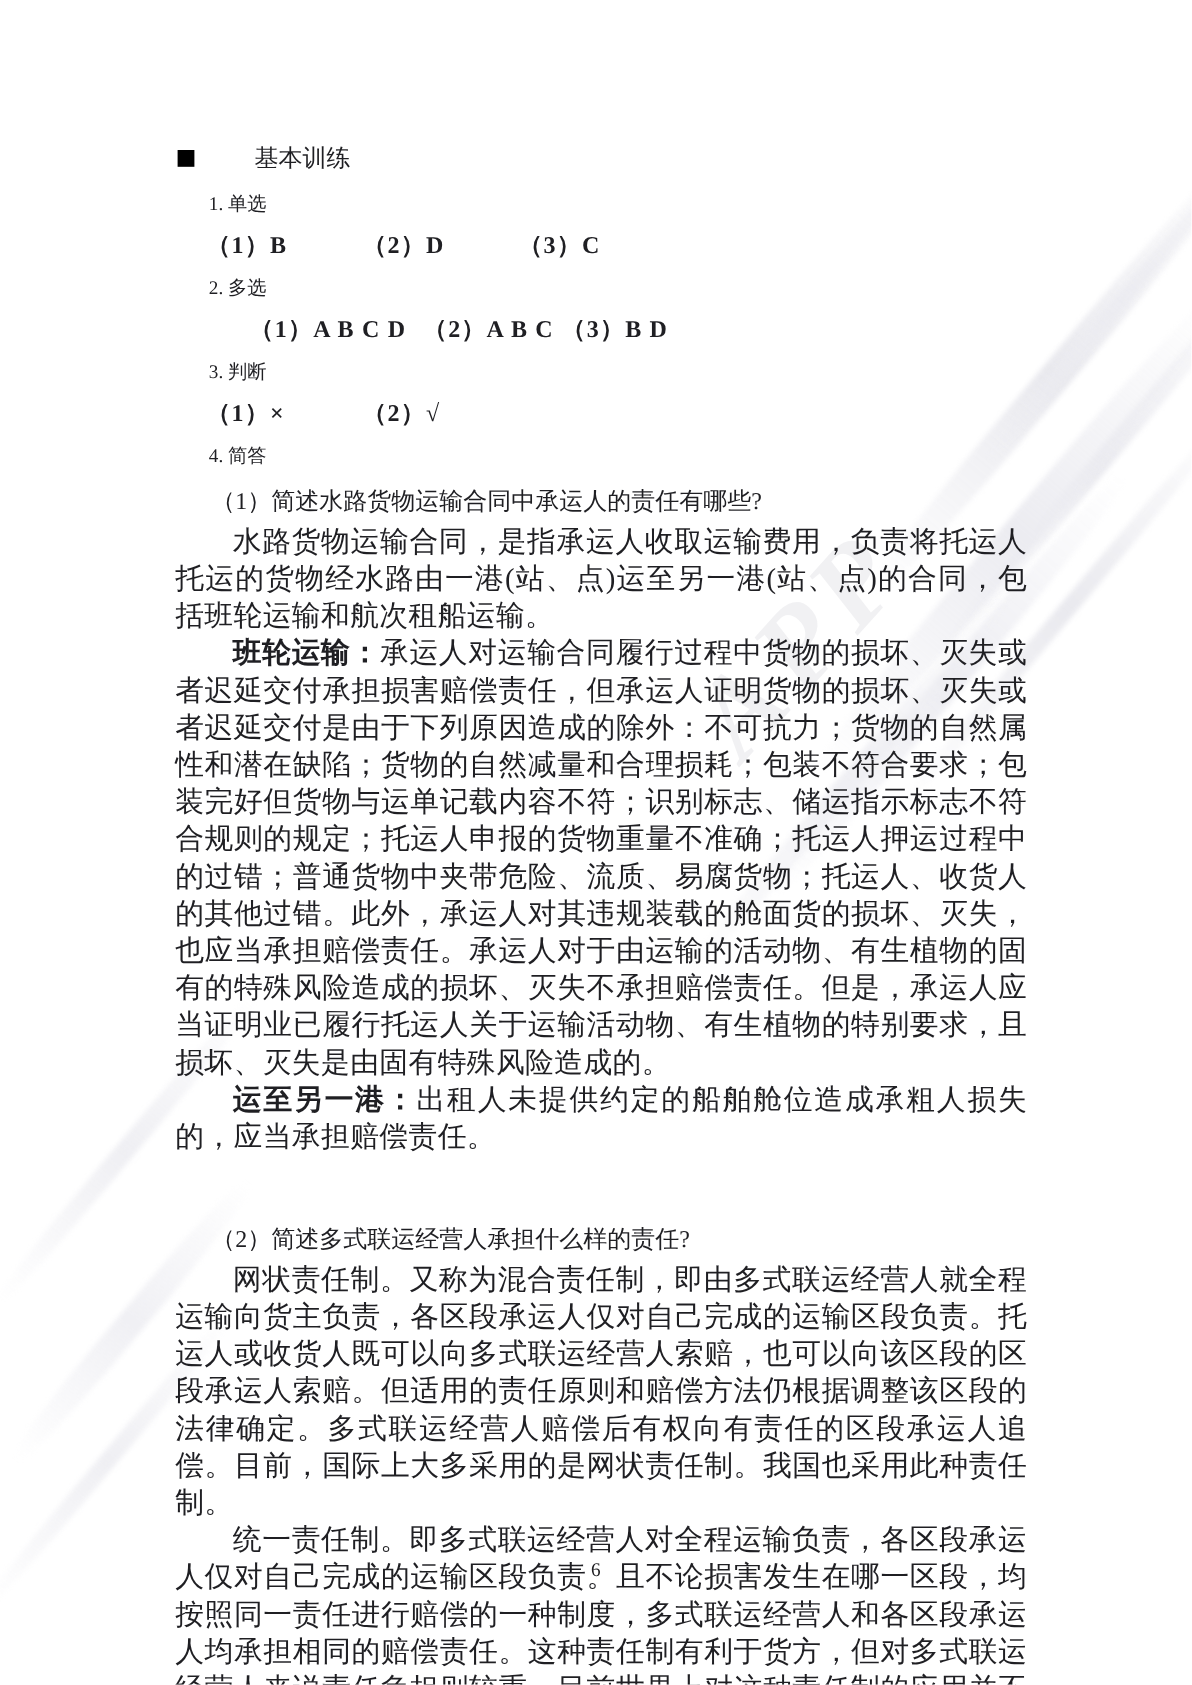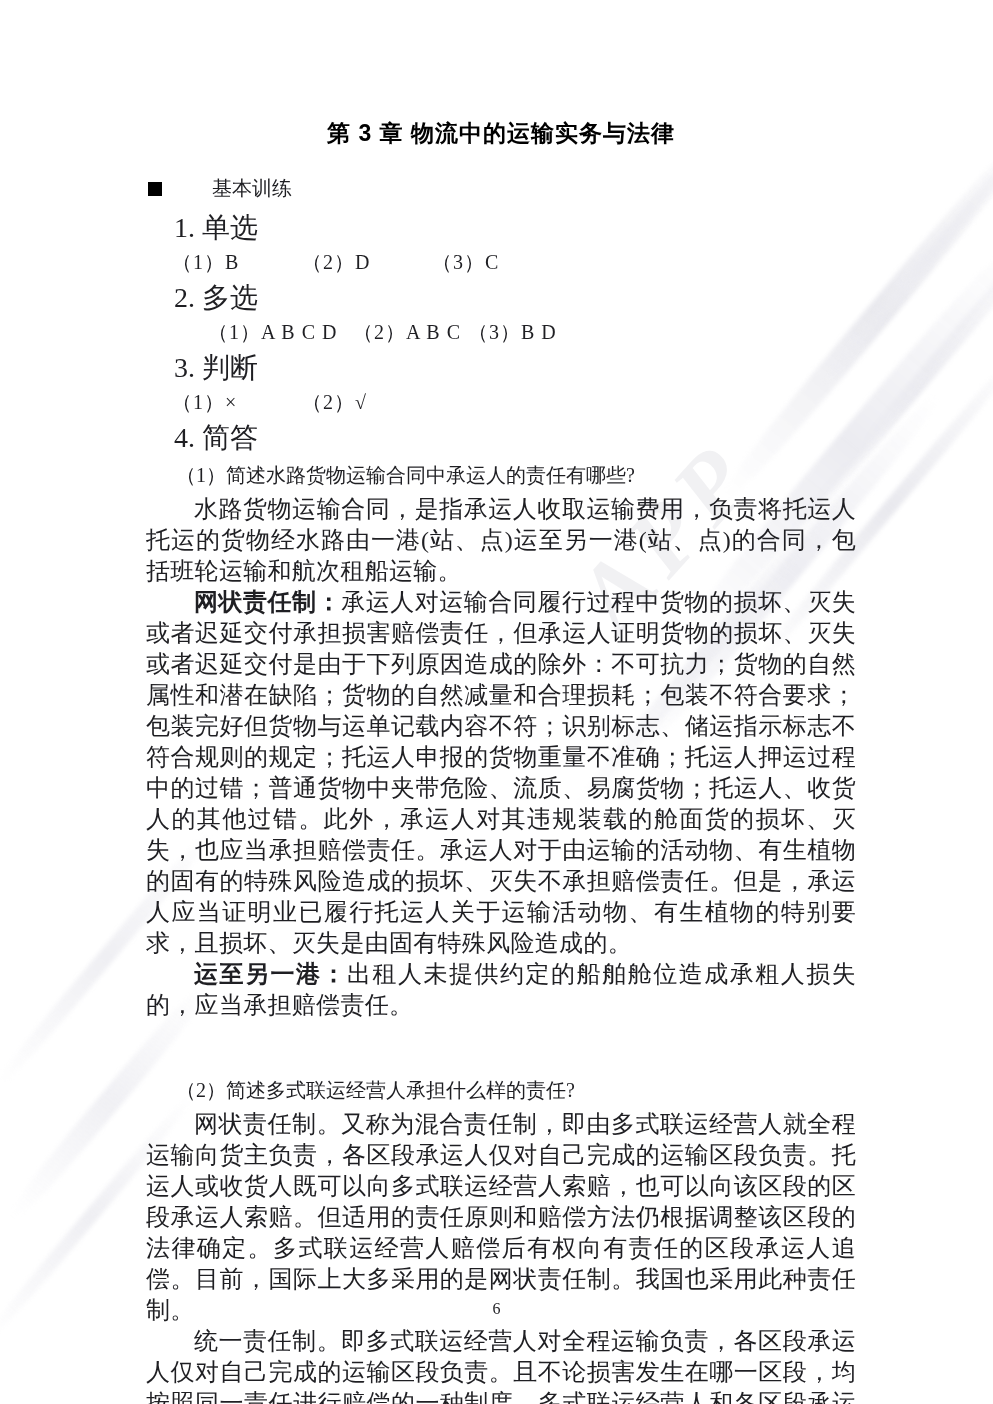--- a/index.html
+++ b/index.html
@@ -24,23 +24,23 @@
   .content{position:relative;z-index:1;margin:118px 146px 0 146px;width:710px;}
   .title{
     text-align:center;
     font-family:"Liberation Sans","DejaVu Sans",sans-serif;
     font-weight:bold;font-size:23px;
     margin:0 0 26px 0;color:#000;
     letter-spacing:1px;
   }
   .section-head{display:flex;align-items:center;font-size:20px;margin:0 0 12px 2px;gap:28px;}
   .sq{width:14px;height:14px;background:#000;display:inline-block;margin-right:22px;}
-  .num-item{font-size:28px;line-height:28px;margin:6px 0 6px 28px;}
+  .num-item{font-size:16px;line-height:28px;margin:6px 0 6px 28px;}
   .answers-row{display:flex;font-size:20px;line-height:28px;margin:2px 0 8px 26px;}
-  .ans-cell{width:130px;letter-spacing:1px;}
+  .ans-cell{width:130px;letter-spacing:1px;font-weight:bold;}
   .q-line{font-size:20px;line-height:30px;margin:8px 0 4px 0;text-indent:1.5em;}
   p.body{
     font-size:24px;line-height:31px;margin:0;
     text-align:justify;text-indent:2em;
     letter-spacing:0.3px;
   }
   .lead{font-weight:bold;}
   .gap{height:46px;}
   .page-num{
     position:absolute;left:0;right:0;top:1300px;z-index:1;
@@ -61,21 +61,20 @@
     <div class="stroke" style="left:760px;top:250px;width:340px;height:12px;background:linear-gradient(to right,transparent,#ececf1,transparent);"></div>
     <div class="stroke" style="left:500px;top:640px;width:420px;height:18px;background:linear-gradient(to right,transparent,#efeff3,transparent);"></div>
     <div class="stroke" style="left:-60px;top:950px;width:330px;height:16px;background:linear-gradient(to right,transparent,#efeff3,transparent);"></div>
     <div class="stroke" style="left:-40px;top:1090px;width:300px;height:22px;background:linear-gradient(to right,transparent,#f0f0f4,transparent);"></div>
     <div class="stroke" style="left:-70px;top:1210px;width:320px;height:14px;background:linear-gradient(to right,transparent,#efeff3,transparent);"></div>
     <div class="wm-text" style="left:560px;top:480px;font-size:96px;">APP</div>
   </div>
 
   <div class="content">
 
-    <h1 class="title">第 3 章 物流中的运输实务与法律</h1>
 
     <div class="section-head">
       <span class="sq"></span>
       <span>基本训练</span>
     </div>
 
     <div class="num-item">1. 单选</div>
     <div class="answers-row">
       <span class="ans-cell">（1）B</span>
       <span class="ans-cell">（2）D</span>
@@ -94,21 +93,21 @@
       <span class="ans-cell">（1）×</span>
       <span class="ans-cell">（2）√</span>
     </div>
 
     <div class="num-item">4. 简答</div>
 
     <div class="q-line">（1）简述水路货物运输合同中承运人的责任有哪些?</div>
 
     <p class="body">水路货物运输合同，是指承运人收取运输费用，负责将托运人托运的货物经水路由一港(站、点)运至另一港(站、点)的合同，包括班轮运输和航次租船运输。</p>
 
-    <p class="body"><span class="lead">网状责任制：</span><span>承运人对运输合同履行过程中货物的损坏、灭失或者迟延交付承担损害赔偿责任，但承运人证明货物的损坏、灭失或者迟延交付是由于下列原因造成的除外：不可抗力；货物的自然属性和潜在缺陷；货物的自然减量和合理损耗；包装不符合要求；包装完好但货物与运单记载内容不符；识别标志、储运指示标志不符合规则的规定；托运人申报的货物重量不准确；托运人押运过程中的过错；普通货物中夹带危险、流质、易腐货物；托运人、收货人的其他过错。此外，承运人对其违规装载的舱面货的损坏、灭失，也应当承担赔偿责任。承运人对于由运输的活动物、有生植物的固有的特殊风险造成的损坏、灭失不承担赔偿责任。但是，承运人应当证明业已履行托运人关于运输活动物、有生植物的特别要求，且损坏、灭失是由固有特殊风险造成的。</span></p>
+    <p class="body"><span class="lead">班轮运输：</span><span>承运人对运输合同履行过程中货物的损坏、灭失或者迟延交付承担损害赔偿责任，但承运人证明货物的损坏、灭失或者迟延交付是由于下列原因造成的除外：不可抗力；货物的自然属性和潜在缺陷；货物的自然减量和合理损耗；包装不符合要求；包装完好但货物与运单记载内容不符；识别标志、储运指示标志不符合规则的规定；托运人申报的货物重量不准确；托运人押运过程中的过错；普通货物中夹带危险、流质、易腐货物；托运人、收货人的其他过错。此外，承运人对其违规装载的舱面货的损坏、灭失，也应当承担赔偿责任。承运人对于由运输的活动物、有生植物的固有的特殊风险造成的损坏、灭失不承担赔偿责任。但是，承运人应当证明业已履行托运人关于运输活动物、有生植物的特别要求，且损坏、灭失是由固有特殊风险造成的。</span></p>
 
     <p class="body"><span class="lead">运至另一港：</span><span>出租人未提供约定的船舶舱位造成承粗人损失的，应当承担赔偿责任。</span></p>
 
     <div class="gap"></div>
 
     <div class="q-line">（2）简述多式联运经营人承担什么样的责任?</div>
 
     <p class="body">网状责任制。又称为混合责任制，即由多式联运经营人就全程运输向货主负责，各区段承运人仅对自己完成的运输区段负责。托运人或收货人既可以向多式联运经营人索赔，也可以向该区段的区段承运人索赔。但适用的责任原则和赔偿方法仍根据调整该区段的法律确定。多式联运经营人赔偿后有权向有责任的区段承运人追偿。目前，国际上大多采用的是网状责任制。我国也采用此种责任制。</p>
     <p class="body">统一责任制。即多式联运经营人对全程运输负责，各区段承运人仅对自己完成的运输区段负责。且不论损害发生在哪一区段，均按照同一责任进行赔偿的一种制度，多式联运经营人和各区段承运人均承担相同的赔偿责任。这种责任制有利于货方，但对多式联运经营人来说责任负担则较重，目前世界上对这种责任制的应用并不广泛。</p>
 

